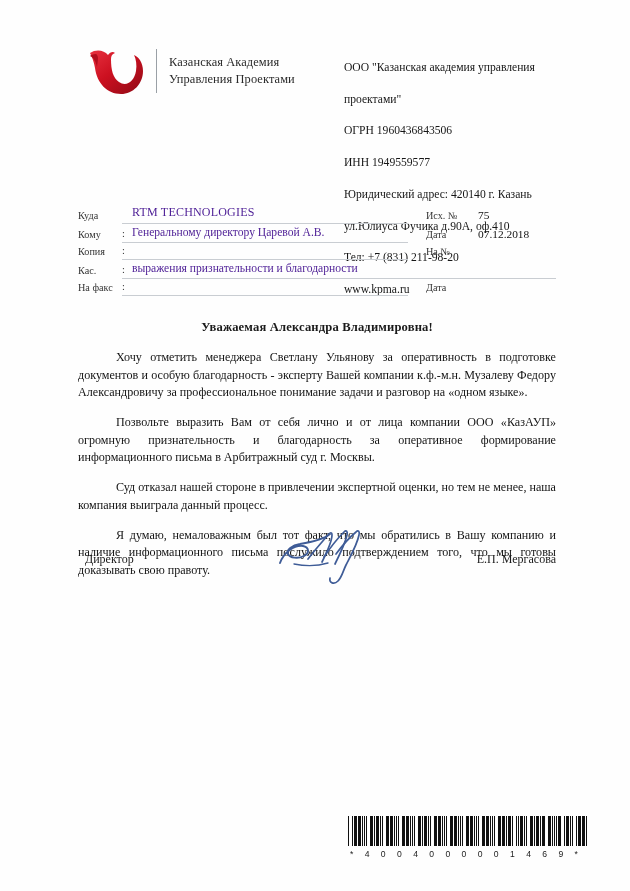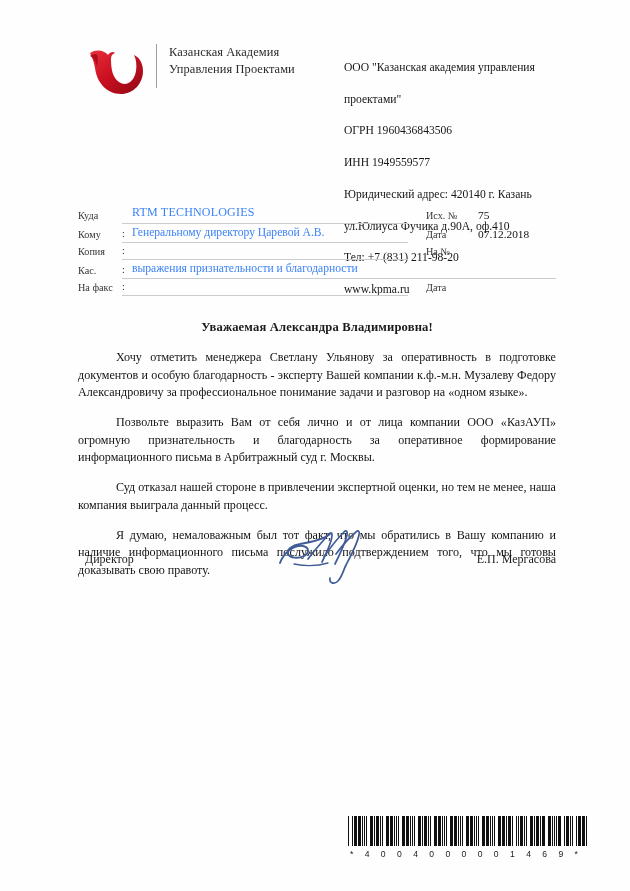--- a/index.html
+++ b/index.html
@@ -27,21 +27,21 @@
   .letterhead {
     position: absolute;
     left: 0;
     right: 0;
     top: 44px;
     display: flex;
     align-items: flex-start;
   }
   .brand-block {
     display: flex;
-    align-items: flex-start;
+    align-items: center;
     margin-left: 86px;
     width: 240px;
   }
   .logo-mark {
     width: 62px;
     height: 54px;
     flex: 0 0 auto;
     position: relative;
   }
   .logo-mark svg { display: block; }
@@ -93,21 +93,21 @@
     border-bottom: none !important;
     padding-right: 4px;
   }
   .c-colon {
     width: 6px;
     font-size: 10.5px;
     color: #333;
   }
   .c-value {
     font-size: 11.6px;
-    color: #3b82f6;
+    color: #4c1d95;
     padding-left: 4px !important;
   }
   .c-value.strong { font-size: 12px; letter-spacing: 0.2px; }
   .c-rlabel {
     width: 52px;
     font-size: 10.2px;
     color: #333;
     white-space: nowrap;
     border-bottom: none !important;
     padding-left: 10px !important;

